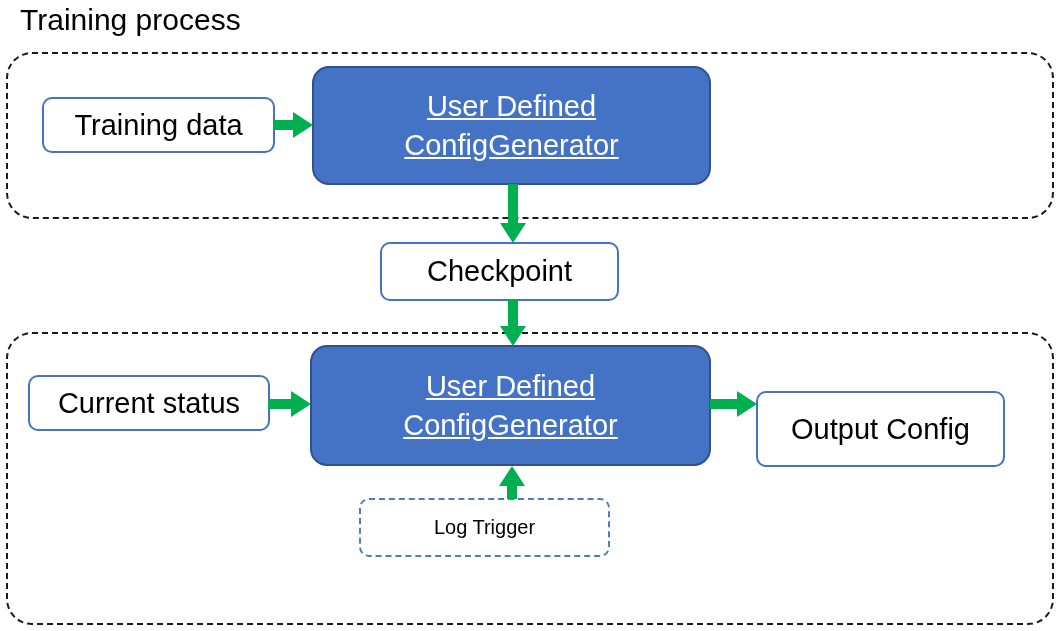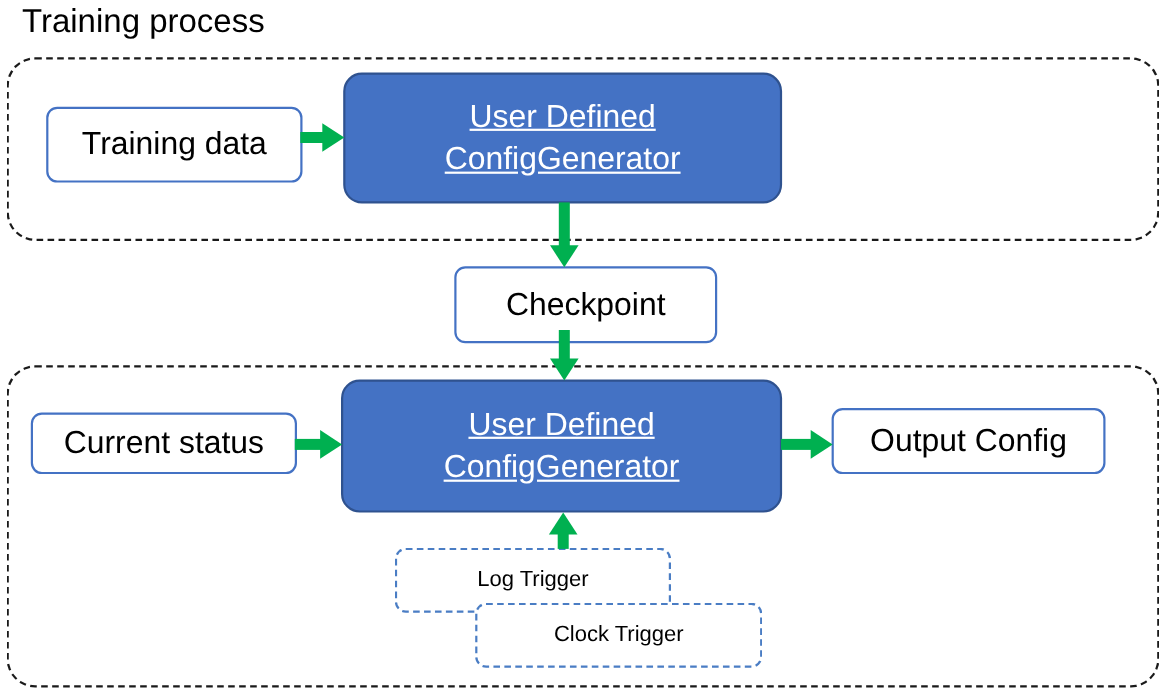--- a/index.html
+++ b/index.html
@@ -90,53 +90,50 @@
 
 <div class="canvas">
 
   <div class="section-label" style="left:20px;top:2px">Training process</div>
 
 
   <div class="container" style="left:6px;top:52px;width:1044px;height:163px"></div>
 
   <div class="container" style="left:6px;top:332px;width:1044px;height:289px"></div>
 
-  <div class="light-box" style="left:42px;top:97px;width:233px;height:69px">
+  <div class="light-box" style="left:42px;top:97px;width:233px;height:56px">
     <span>Training data</span>
   </div>
 
   <div class="node" style="left:312px;top:66px;width:399px;height:119px">
     <span>User Defined</span>
     <span>ConfigGenerator</span>
   </div>
 
-  <div class="light-box" style="left:413px;top:242px;width:239px;height:70px">
+  <div class="light-box" style="left:380px;top:242px;width:239px;height:59px">
     <span>Checkpoint</span>
   </div>
 
   <div class="light-box" style="left:28px;top:375px;width:242px;height:56px">
     <span>Current status</span>
   </div>
 
   <div class="node" style="left:310px;top:345px;width:401px;height:121px">
     <span>User Defined</span>
     <span>ConfigGenerator</span>
   </div>
 
-  <div class="light-box" style="left:756px;top:371px;width:249px;height:60px">
+  <div class="light-box" style="left:756px;top:391px;width:249px;height:76px">
     <span>Output Config</span>
   </div>
 
   <div class="trigger-box" style="left:359px;top:498px;width:251px;height:59px;z-index:1">
     <span>Log Trigger</span>
   </div>
 
-  <div class="trigger-box" style="left:432px;top:548px;width:261px;height:59px;z-index:2">
-    <span>Clock Trigger</span>
-  </div>
 
   <div class="arrow h" style="left:273px;top:111px;width:40px;height:28px">
     <div class="shaft"></div>
     <div class="head"></div>
   </div>
 
   <div class="arrow v-down" style="left:499px;top:184px;width:28px;height:59px">
     <div class="shaft"></div>
     <div class="head"></div>
   </div>

